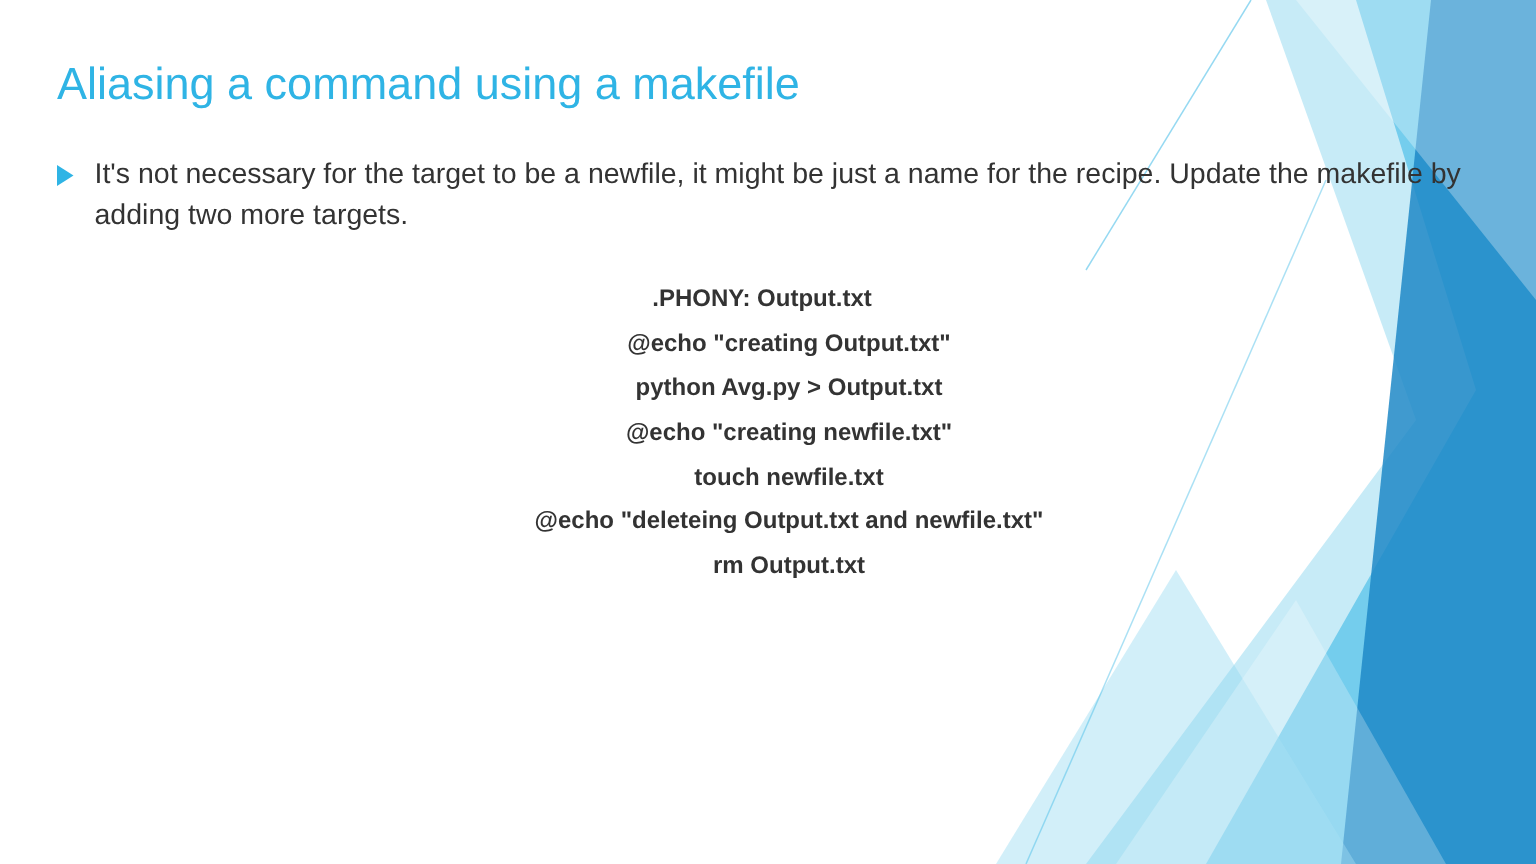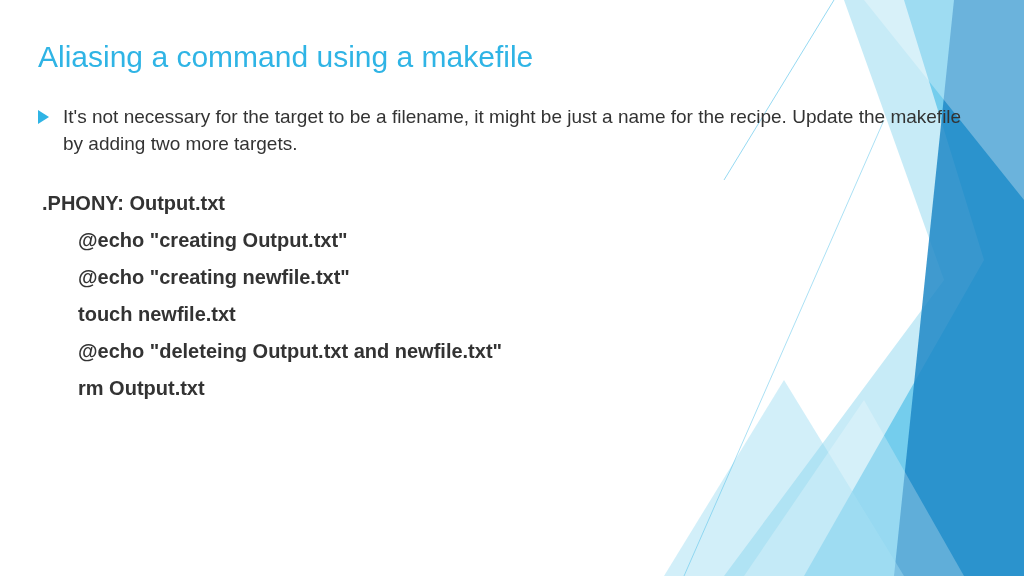--- a/index.html
+++ b/index.html
@@ -42,24 +42,25 @@
   margin-top: 6px;
   margin-right: 14px;
 }
 .bullet-text {
   color: #333;
   font-size: 19px;
   line-height: 1.4;
 }
 .code-block {
   color: #333;
-  font-size: 20px;
+  font-size: 16px;
   font-weight: bold;
   line-height: 1.85;
   padding-left: 4px;
+  text-align: center;
 }
 .code-line { white-space: pre; }
 .indent { padding-left: 36px; }
 </style>
 </head>
 <body>
 
 <svg class="bg-shapes" viewBox="0 0 420 576" preserveAspectRatio="xMaxYMid slice">
   <polygon points="240,0 420,0 420,576 120,576 340,280" fill="#5ec5e8" opacity="0.35"></polygon>
   <polygon points="300,0 420,0 420,576 200,576 380,260" fill="#2fb4e5" opacity="0.55"></polygon>
@@ -69,24 +70,25 @@
   <path d="M 140 576 L 260 400 L 360 576 Z" fill="#fff" opacity="0.25"></path>
   <line x1="230" y1="0" x2="120" y2="180" stroke="#2fb4e5" stroke-width="1" opacity="0.5"></line>
   <line x1="280" y1="120" x2="80" y2="576" stroke="#2fb4e5" stroke-width="1" opacity="0.4"></line>
 </svg>
 
 <div class="content">
   <h1 class="title">Aliasing a command using  a makefile</h1>
 
   <div class="bullet-row">
     <div class="bullet-icon"></div>
-    <div class="bullet-text">It's not necessary for the target to be a filename, it might be just a name for the recipe. Update the makefile by adding two more targets.</div>
+    <div class="bullet-text">It's not necessary for the target to be a newfile, it might be just a name for the recipe. Update the makefile by adding two more targets.</div>
   </div>
 
   <div class="code-block">
     <div class="code-line">.PHONY: Output.txt</div>
     <div class="code-line indent">@echo "creating Output.txt"</div>
+    <div class="code-line indent">python Avg.py &gt; Output.txt</div>
     <div class="code-line indent">@echo "creating newfile.txt"</div>
     <div class="code-line indent">touch newfile.txt</div>
     <div class="code-line indent">@echo "deleteing Output.txt and newfile.txt"</div>
     <div class="code-line indent">rm Output.txt</div>
   </div>
 </div>
 
 </body></html>

